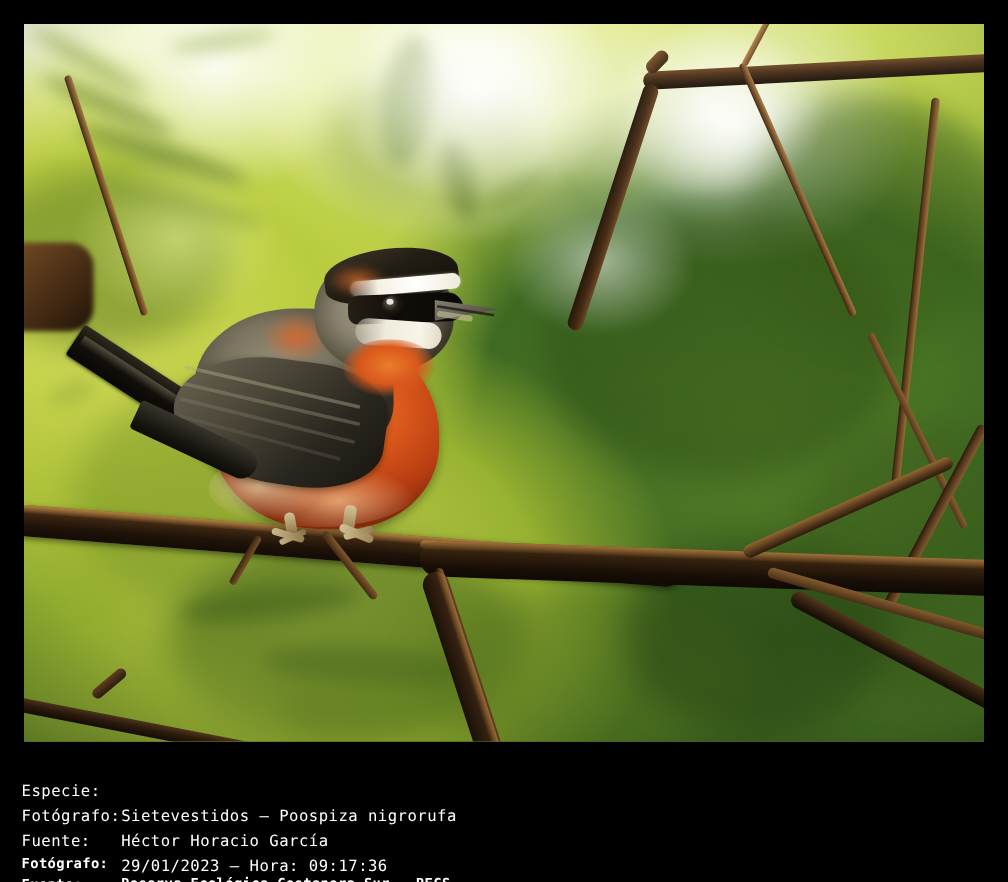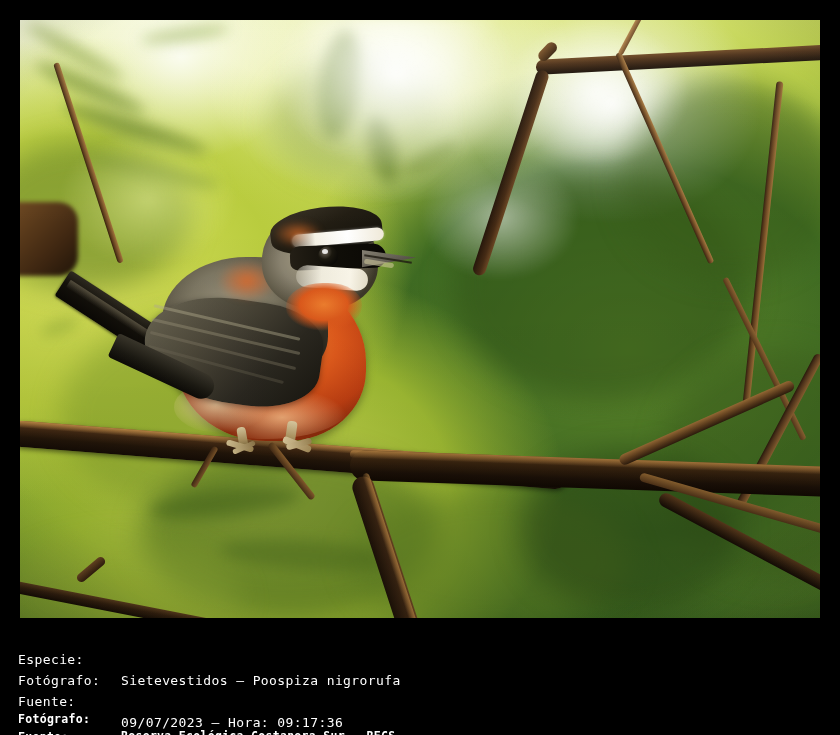--- a/index.html
+++ b/index.html
@@ -38,21 +38,21 @@
   
   #bird{position:absolute;left:70px;top:175px;width:400px;height:360px;}
   .bp{position:absolute;}
 
   
   #caption{position:absolute;left:0;top:620px;width:840px;height:115px;background:#000;}
   .crow{position:absolute;color:#fff;white-space:pre;}
   .big{font-size:13px;line-height:21px;letter-spacing:.4px;}
   .sml{font-size:11.5px;line-height:17px;letter-spacing:.3px;font-weight:bold;}
   .lab{position:absolute;left:18px;}
-  .val{position:absolute;left:121px;text-align:center;}
+  .val{position:absolute;left:101px;text-align:center;}
 </style>
 </head>
 <body>
 
 <div id="root">
 
   <div id="photo">
 
     <div class="lyr" id="bg-base"></div>
 
@@ -254,25 +254,26 @@
 
   <div id="caption">
 
     <div class="crow big" style="top:8px;">
       <span class="lab">Especie:</span>
       <span class="val">Sietevestidos — Poospiza nigrorufa</span>
     </div>
 
     <div class="crow big" style="top:29px;">
       <span class="lab">Fotógrafo:</span>
+      <span class="val">Héctor Horacio García</span>
     </div>
 
     <div class="crow big" style="top:50px;">
       <span class="lab">Fuente:</span>
-      <span class="val">09/07/2023 — Hora: 09:17:36</span>
+      <span class="val">29/01/2023 — Hora: 09:17:36</span>
     </div>
 
     <div class="crow sml" style="top:74px;">
       <span class="lab">Fotógrafo:</span>
       <span class="val">Reserva Ecológica Costanera Sur - RECS.</span>
     </div>
 
     <div class="crow sml" style="top:92px;">
       <span class="lab">Fuente:</span>
       

